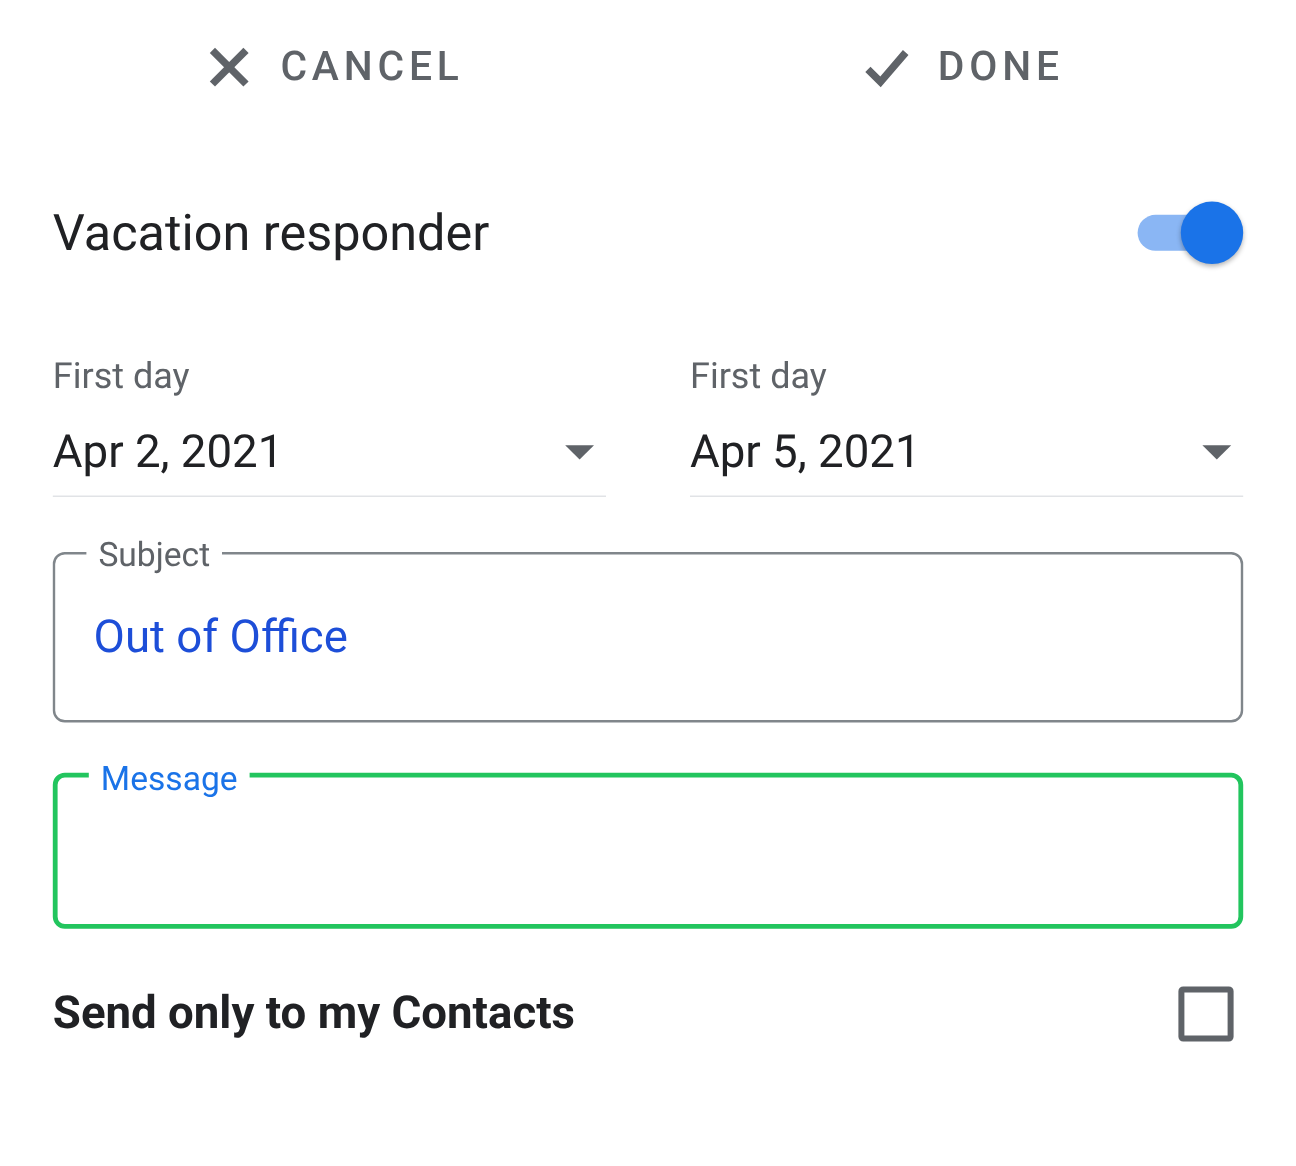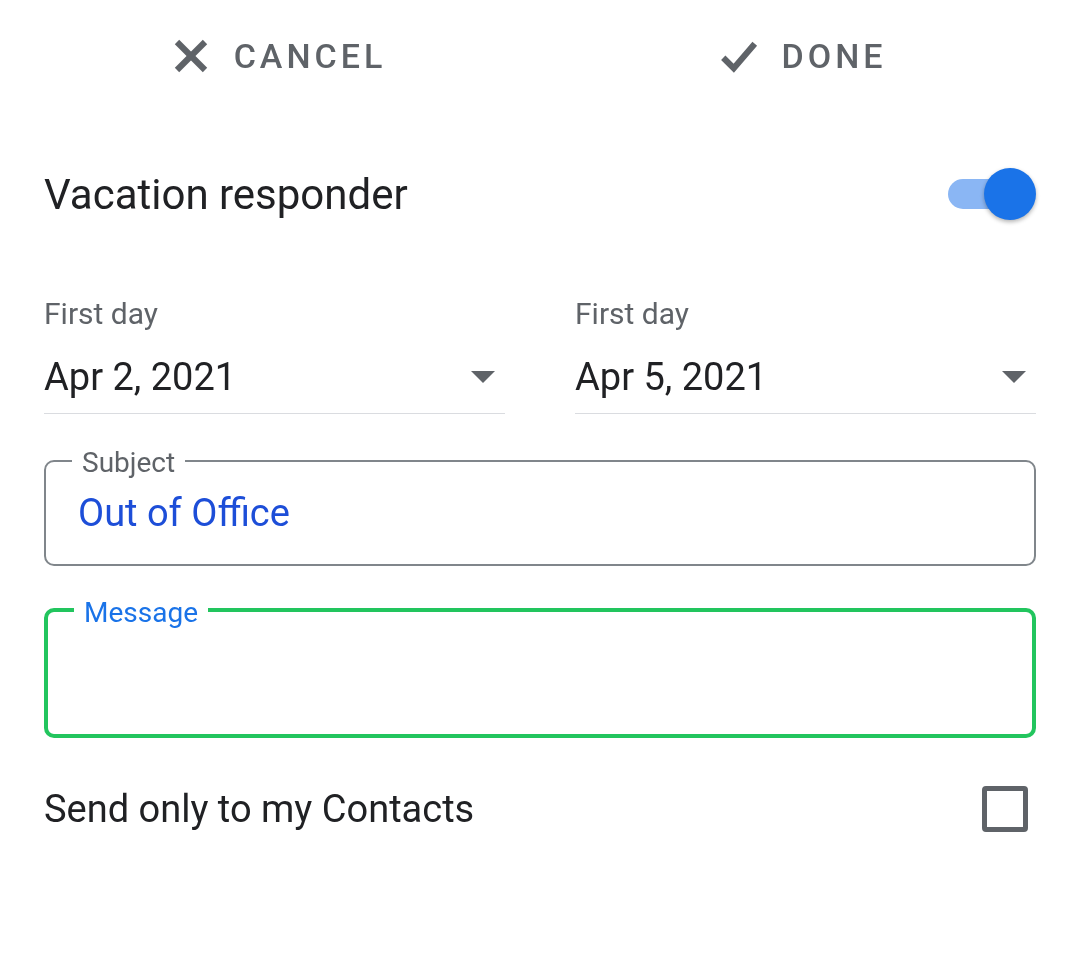--- a/index.html
+++ b/index.html
@@ -122,21 +122,21 @@
 
     
     .field-container {
       padding: 0 44px;
       margin-top: 42px;
     }
     .outlined-field {
       position: relative;
       border: 2px solid #80868b;
       border-radius: 10px;
-      padding: 27px 32px;
+      padding: 45px 32px;
     }
     .outlined-field.focused {
       border: 4px solid #22c55e;
       padding: 26px 30px;
     }
     .outlined-field .float-label {
       position: absolute;
       top: -16px;
       left: 26px;
       background: #fff;
@@ -157,20 +157,21 @@
     .outlined-field.message .value {
       min-height: 70px;
     }
 
     
     .checkbox-row {
       display: flex;
       align-items: center;
       justify-content: space-between;
       padding: 48px 52px 0 44px;
+      font-weight: bold;
     }
     .checkbox-row .cb-label {
       font-size: 38px;
       color: #202124;
     }
     .cb {
       width: 46px;
       height: 46px;
       border: 5px solid #5f6368;
       border-radius: 4px;

